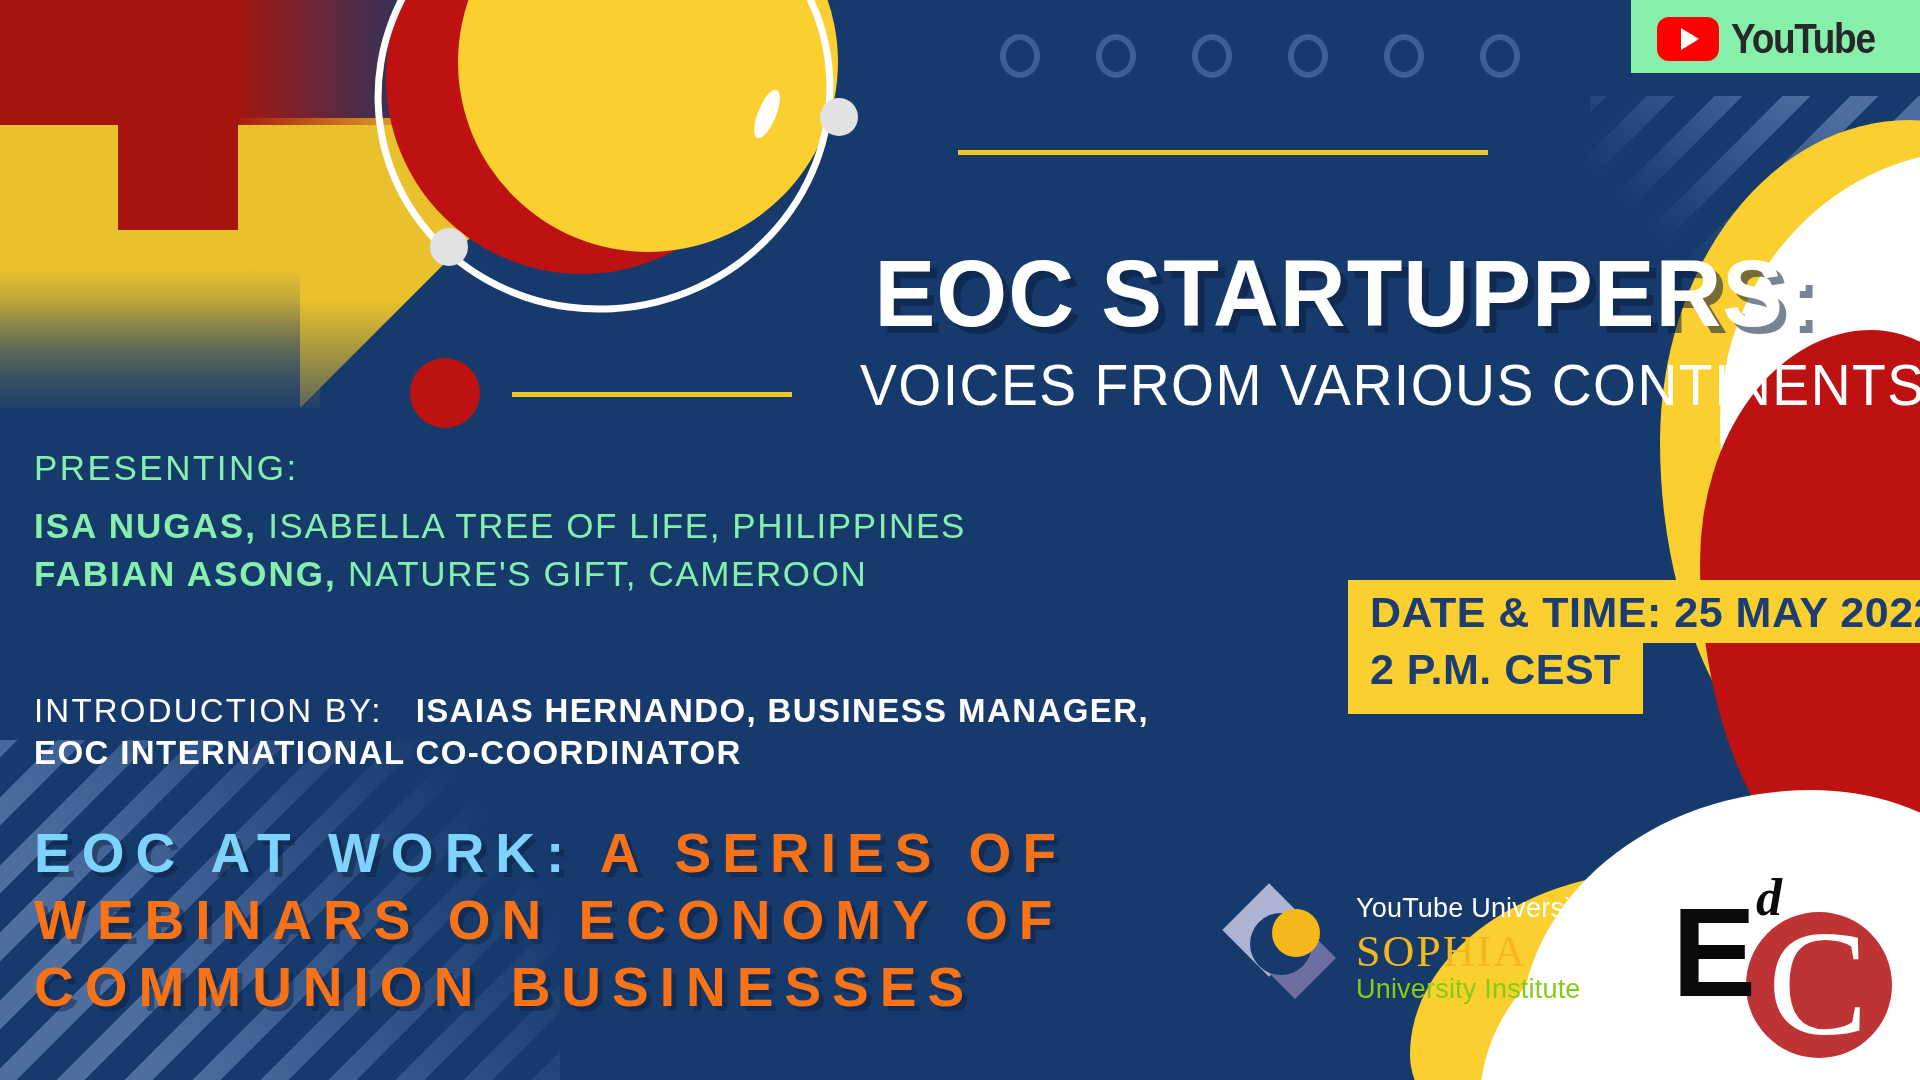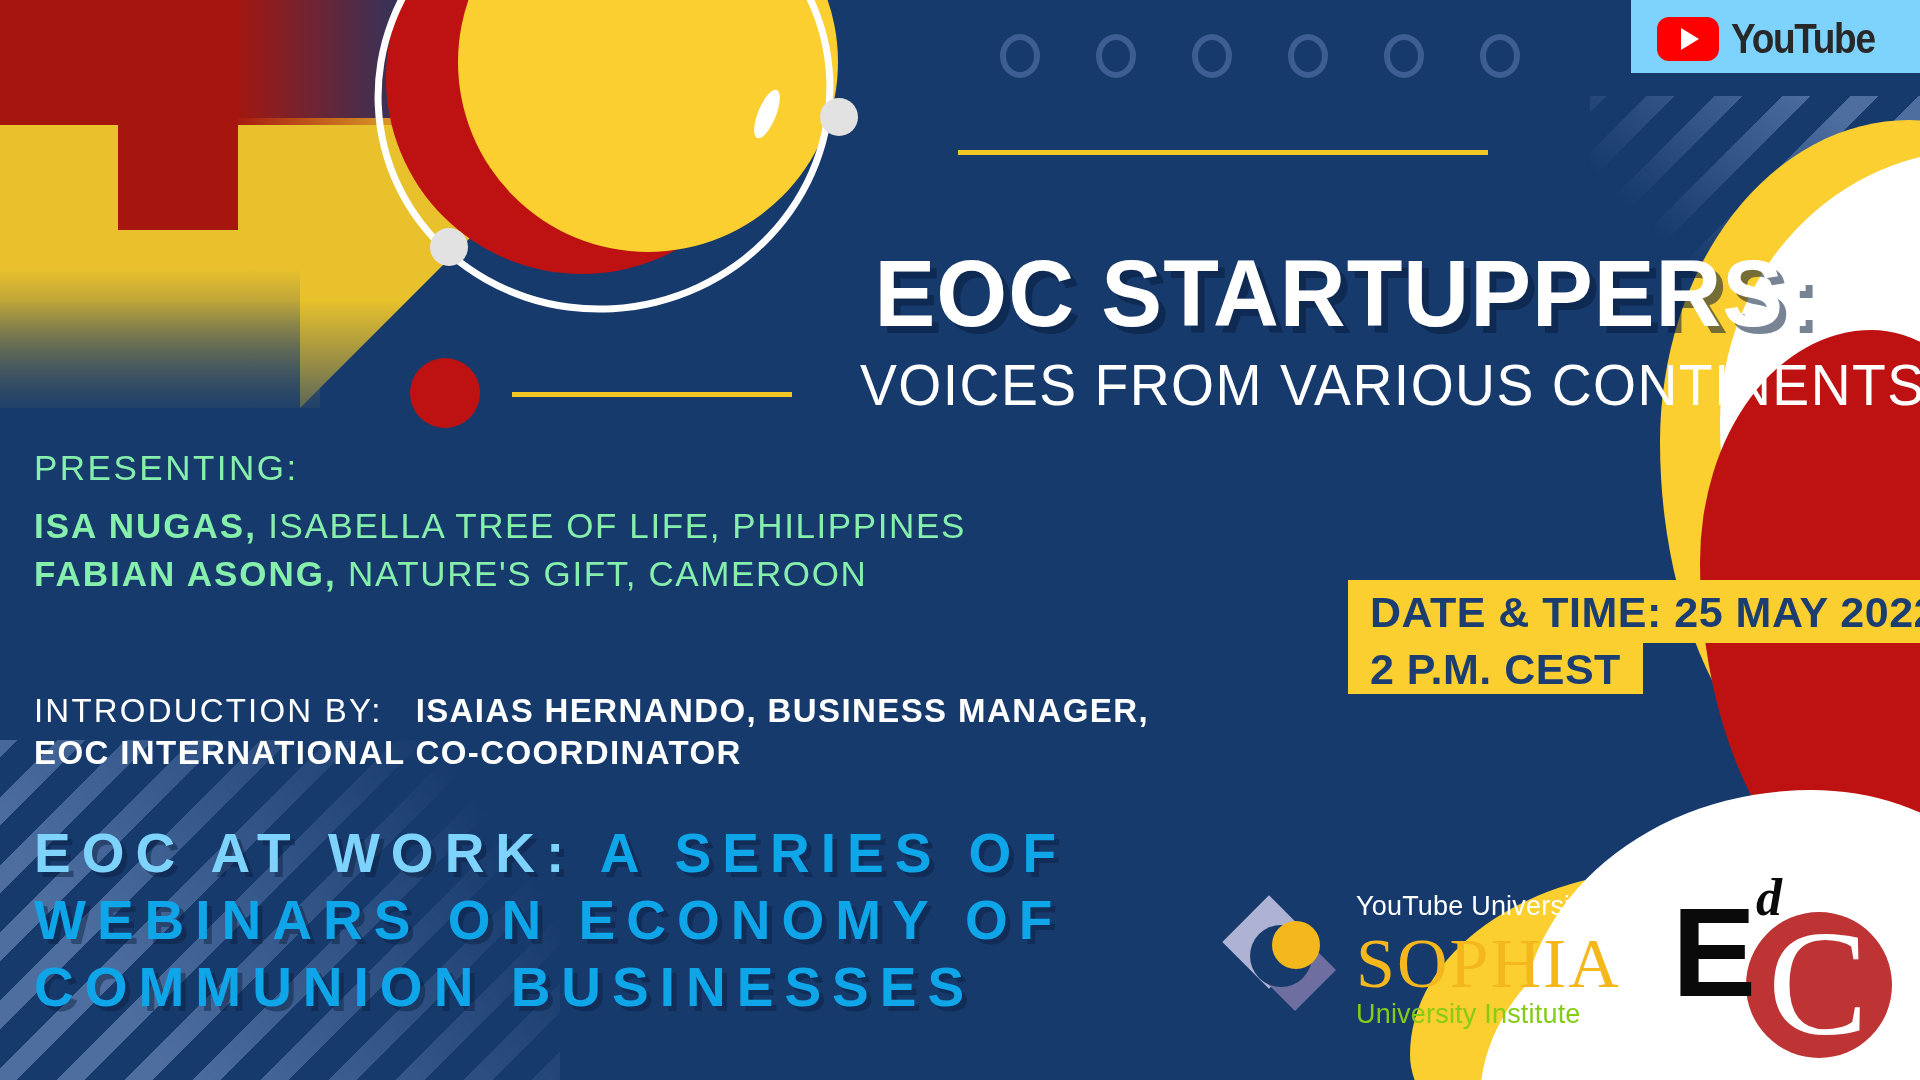--- a/index.html
+++ b/index.html
@@ -188,21 +188,21 @@
     right: -120px; bottom: 150px;
     width: 240px; height: 300px;
     background: #BE1212;
     border-radius: 50% 50% 44% 56% / 46% 44% 56% 54%;
   }
 
   
   #yt-badge {
     position: absolute;
     right: 0; top: 0;
-    background: #7dd3fc;
+    background: #86efac;
     padding: 14px 22px 10px 26px;
     display: flex; flex-direction: row; align-items: center;
   }
   #yt-row { display: flex; align-items: center; gap: 12px; }
   #yt-play {
     width: 62px; height: 44px;
     background: #FF0000;
     border-radius: 12px;
     display: flex; align-items: center; justify-content: center;
   }
@@ -301,39 +301,39 @@
     left: 34px; top: 820px;
     font-family: "Liberation Sans Narrow", "Liberation Sans", sans-serif;
     font-size: 55px;
     font-weight: bold;
     letter-spacing: 11px;
     line-height: 1.22;
     text-shadow: 5px 5px 0 rgba(10,30,60,0.45);
     max-width: 1070px;
   }
   #series .red { color: #7dd3fc; }
-  #series .yellow { color: #0ea5e9; text-align: right; }
+  #series .yellow { color: #f97316; text-align: right; }
 
   
   #date-badge {
     position: absolute;
     left: 1348px; top: 580px;
     display: flex; flex-direction: column; align-items: flex-start;
     font-family: "Liberation Sans Narrow", "Liberation Sans", sans-serif;
     font-weight: bold;
     font-size: 43px;
     letter-spacing: 0.5px;
     color: #1B3D72;
   }
   #date-badge .dline {
     background: #FACF2F;
     padding: 8px 22px 6px 22px;
     white-space: nowrap;
   }
-  #date-badge .dline:nth-child(2) { padding-top: 2px; padding-bottom: 0; }
+  #date-badge .dline:nth-child(2) { padding-top: 2px; padding-bottom: 20px; }
 
   
   #sophia {
     position: absolute;
     left: 1228px; top: 893px;
     display: flex; align-items: center; gap: 16px;
   }
   #sophia-mark {
     position: relative;
     width: 112px; height: 112px;
@@ -366,21 +366,21 @@
     background: #F5B81C;
     border-radius: 50%;
   }
   #sophia-text { line-height: 1; }
   #sophia-top {
     font-size: 27px; color: #FFFFFF;
     letter-spacing: 0.2px;
   }
   #sophia-main {
     font-family: "Liberation Serif", serif;
-    font-size: 70px;
+    font-size: 44px;
     color: #F5B81C;
     letter-spacing: 2px;
     line-height: 1.02;
     margin: 8px 0 2px 0;
   }
   #sophia-bottom {
     font-size: 27px; color: #84cc16;
     letter-spacing: 0.2px;
   }
 

